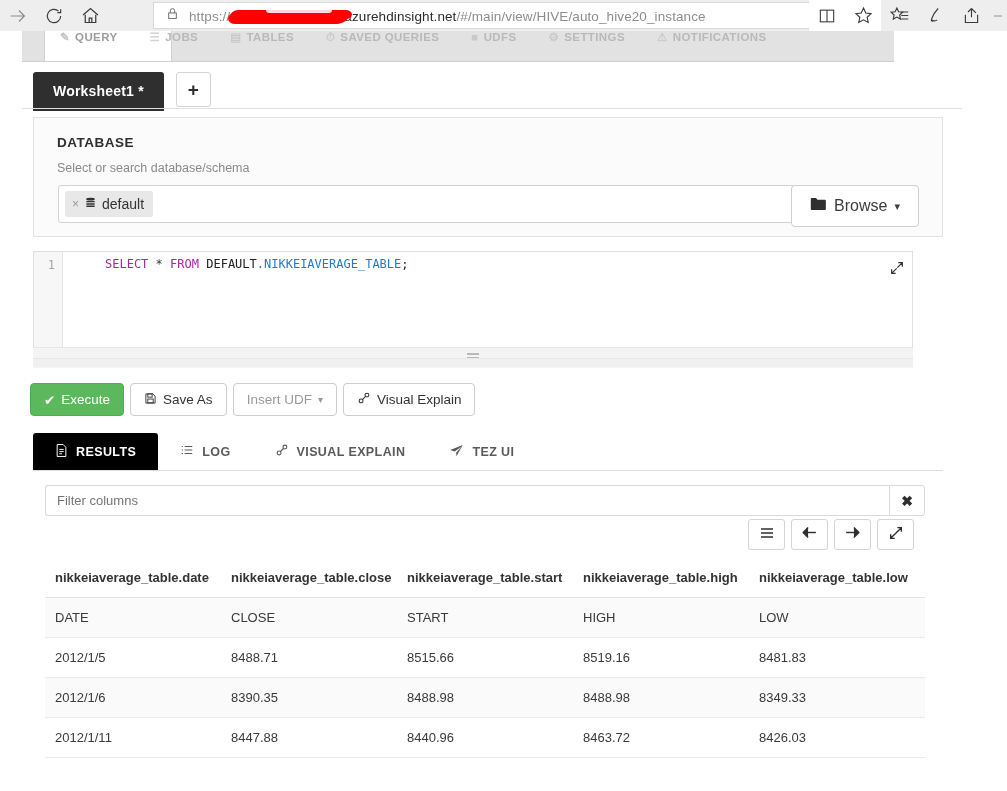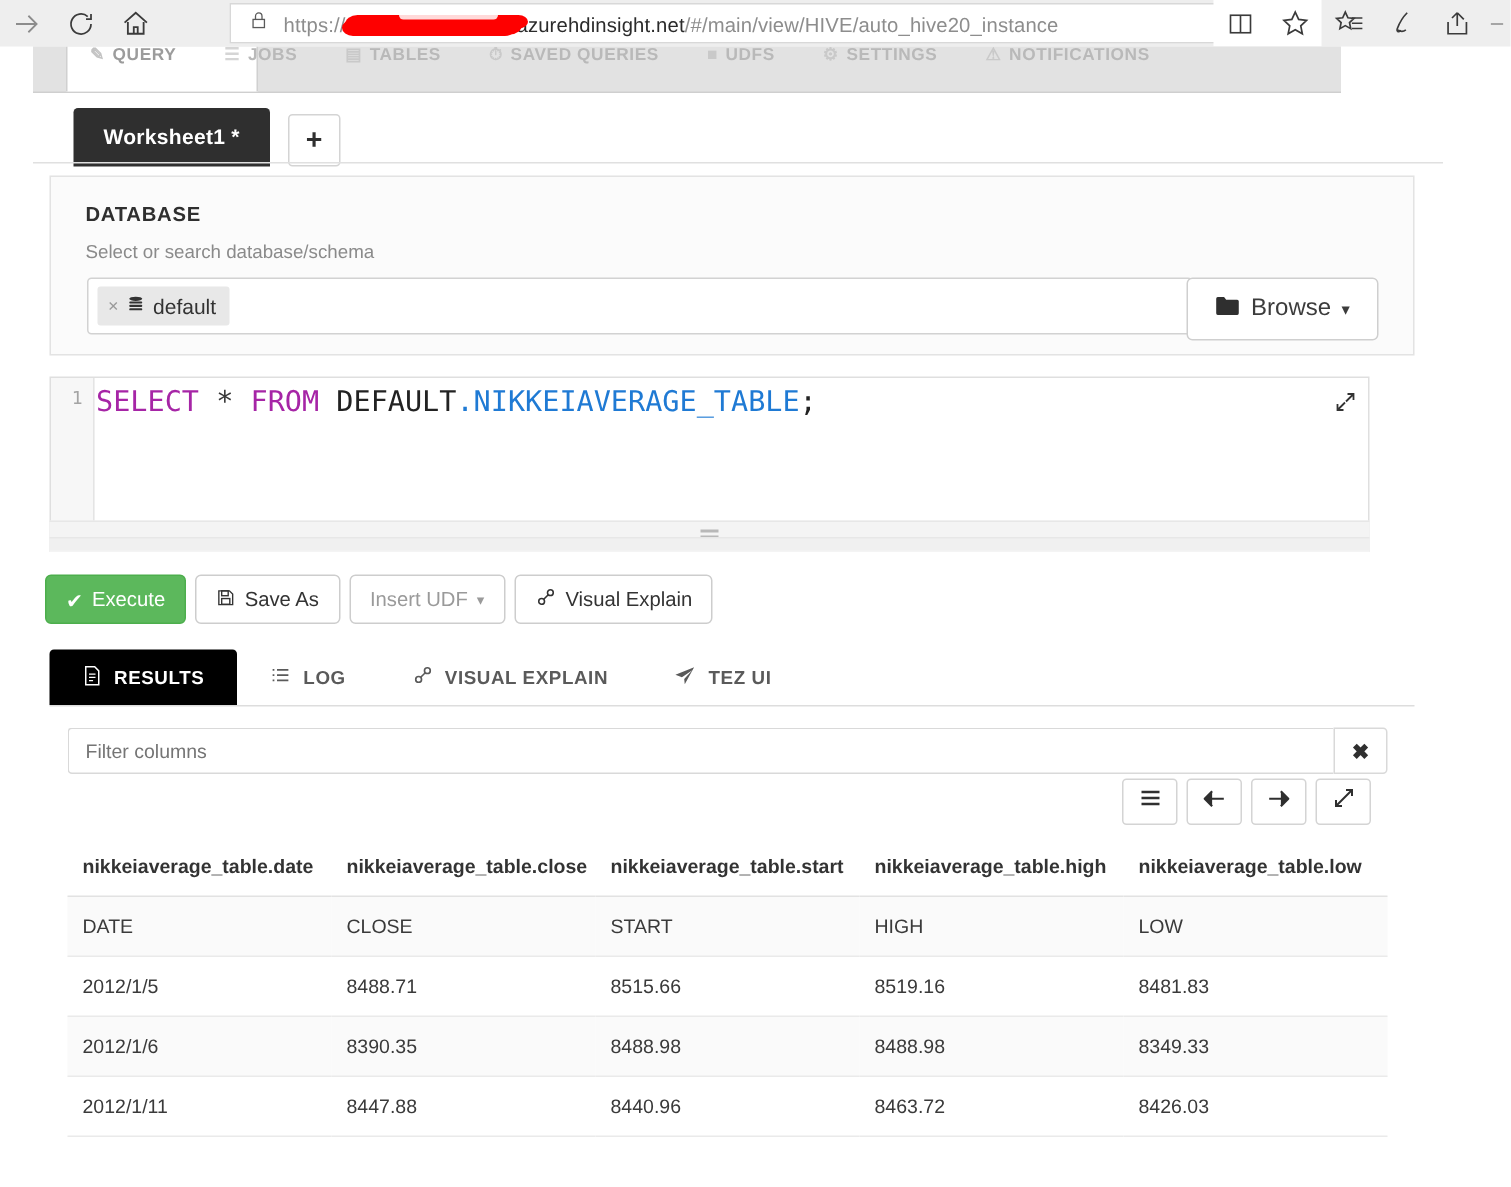--- a/index.html
+++ b/index.html
@@ -85,21 +85,21 @@
     letter-spacing: .4px;
     padding: 0 16px; height: 31px; line-height: 31px;
     white-space: nowrap;
   }
   .ambari-nav li .ic { margin-right: 5px; opacity: .6; }
   .ambari-nav li.sel { color: #9c9c9c; }
 
   
   .ws-tabs {
     position: absolute; left: 33px; top: 72px;
-    display: flex; align-items: flex-end; margin-left: 16px;
+    display: flex; 
   }
   .ws-tab {
     background: #2f2f2f; color: #ffffff;
     font-size: 14px; font-weight: bold;
     padding: 11px 20px 12px 20px;
     border-radius: 3px 3px 0 0;
     letter-spacing: .2px;
   }
   .ws-add {
     margin-left: 12px; margin-bottom: 0px;
@@ -163,21 +163,21 @@
     background: #f7f7f7; border-right: 1px solid #e4e4e4;
   }
   .gutter .ln {
     font-family: "DejaVu Sans Mono", monospace;
     font-size: 12px; color: #a4a4a4;
     text-align: right; padding: 6px 7px 0 0;
   }
   .code {
     position: absolute; left: 30px; top: 5px;
     font-family: "DejaVu Sans Mono", monospace;
-    font-size: 19px; white-space: pre;
+    font-size: 12px; white-space: pre; padding-left: 41px;
   }
   .kw { color: #a625a6; }
   .op { color: #383838; }
   .plain { color: #222222; }
   .tbl { color: #1f7ad4; }
   .semi { color: #222222; }
   .editor-expand {
     position: absolute; right: 7px; top: 8px;
     color: #333; font-size: 15px;
   }

